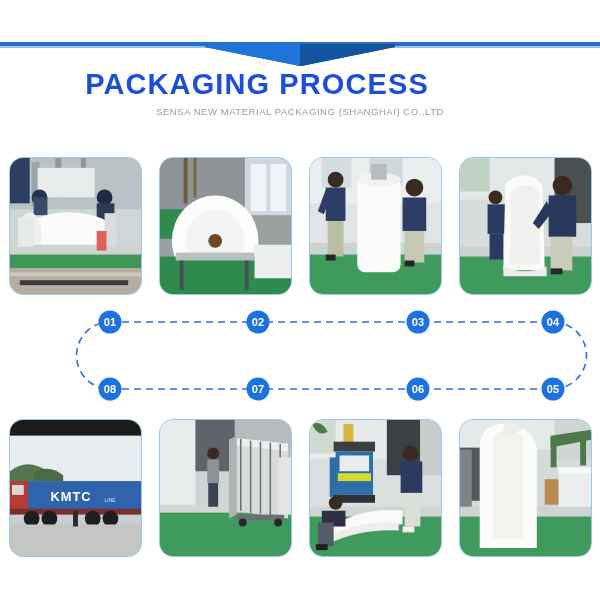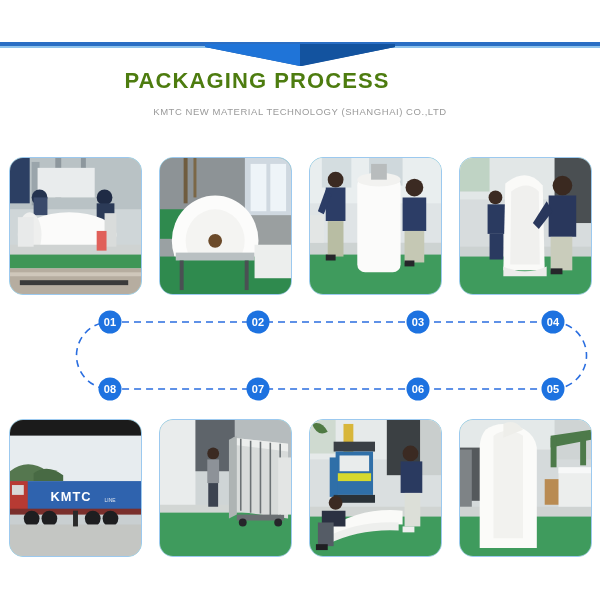--- a/index.html
+++ b/index.html
@@ -17,22 +17,22 @@
 
   
   #banner{
     position:absolute;left:205px;top:44px;width:190px;height:22px;
   }
   #banner svg{display:block;}
 
   #page-title{
     position:absolute;left:0;top:68px;width:514px;
     text-align:center;
-    font-size:22px;font-weight:bold;letter-spacing:1.1px;
-    color:#4d7c0f;
+    font-size:29px;font-weight:bold;letter-spacing:1.1px;
+    color:#1d4ed8;
     font-family:"Liberation Sans", sans-serif;
   }
   #page-subtitle{
     position:absolute;left:0;top:106px;width:600px;
     text-align:center;
     font-size:9.5px;letter-spacing:0.55px;
     color:#9a9a9a;
     font-family:"Liberation Sans", sans-serif;
   }
 
@@ -76,21 +76,21 @@
 
 <div id="banner">
   <svg viewBox="0 0 190 22" width="190" height="22" aria-hidden="true">
     <polygon points="0,0 190,0 190,3 97,22 95,22 0,3" fill="#13539f"></polygon>
     <polygon points="0,0 95,0 95,22 0,3" fill="#1f74d8"></polygon>
     <polygon points="95,0 190,0 190,3 95,22" fill="#13539f"></polygon>
   </svg>
 </div>
 
 <div id="page-title">PACKAGING PROCESS</div>
-<div id="page-subtitle">KMTC NEW MATERIAL TECHNOLOGY (SHANGHAI) CO.,LTD</div>
+<div id="page-subtitle">SENSA NEW MATERIAL PACKAGING (SHANGHAI) CO.,LTD</div>
 
 <div class="photo-row" id="photo-row-top">
 
   <div class="photo-cell">
     <div class="photo">
       <svg viewBox="0 0 133 138" preserveAspectRatio="none" aria-hidden="true">
         <rect x="0" y="0" width="133" height="138" fill="#cfd6d8"></rect>
         <rect x="0" y="0" width="133" height="52" fill="#b9c2c5"></rect>
         <rect x="0" y="0" width="20" height="46" fill="#2c3f63"></rect>
         <rect x="22" y="4" width="8" height="44" fill="#9aa5ab"></rect>

